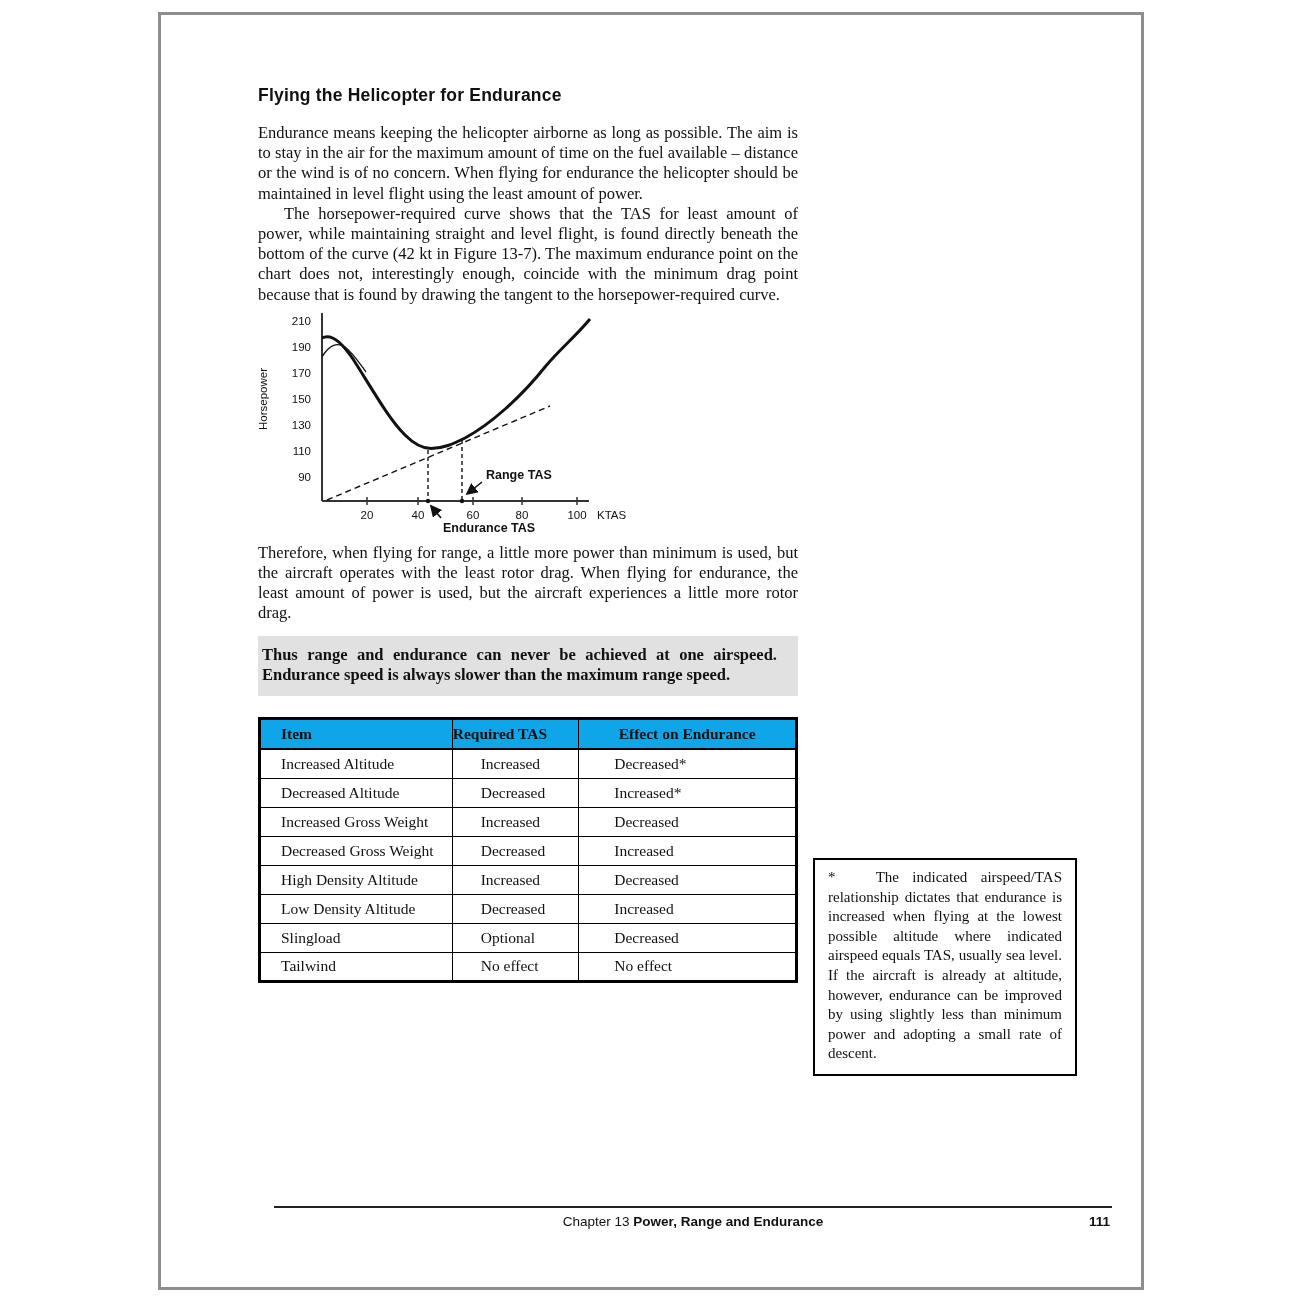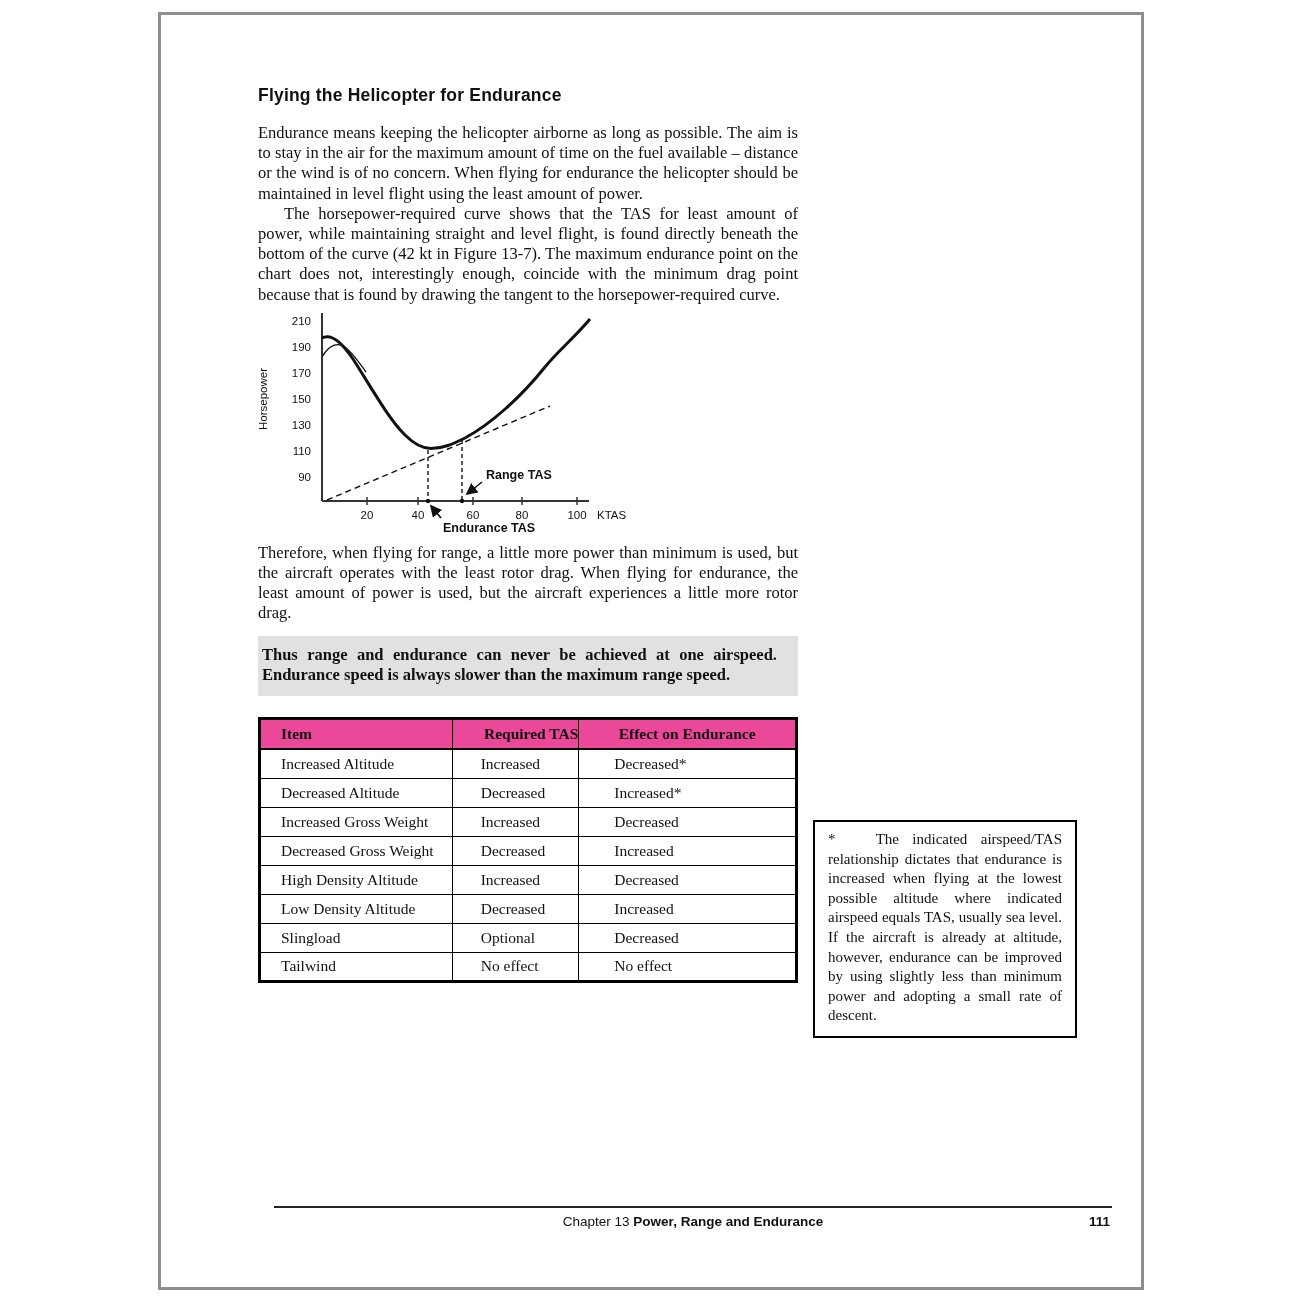--- a/index.html
+++ b/index.html
@@ -19,28 +19,28 @@
   .callout {
     margin-top:12px; background:#e1e1e1; padding:9px 21px 10px 4px;
     font-weight:bold; font-size:16.5px; line-height:20.5px; text-align:justify;
   }
   h2.summary-heading { font-family:"Liberation Sans", sans-serif; font-style:italic; font-weight:bold; font-size:16.5px; margin-top:35px; }
   table.summary {
     margin-top:21px; width:540px; border-collapse:collapse; border:3px solid #000;
     font-size:15.5px;
   }
   table.summary th, table.summary td { border:1.5px solid #000; height:29px; vertical-align:middle; }
-  table.summary thead th { background:#ec4899; font-weight:bold; border-bottom:2.5px solid #000; height:31px; }
+  table.summary thead th { background:#0ea5e9; font-weight:bold; border-bottom:2.5px solid #000; height:31px; }
   th.c-item, td.c-item { width:194px; text-align:left; padding-left:20px; }
-  th.c-tas  { width:127px; text-align:right; }
+  th.c-tas  { width:127px; text-align:left; }
   td.c-tas  { width:127px; text-align:left; padding-left:28px; }
   th.c-eff  { width:219px; text-align:center; }
   td.c-eff  { width:219px; text-align:left; padding-left:35px; }
   aside.note {
-    position:absolute; left:652px; top:805px; width:264px;
+    position:absolute; left:652px; top:843px; width:264px;
     border:2.5px solid #000; padding:8px 13px 10px 13px;
     font-size:15px; line-height:19.6px; text-align:justify;
   }
   footer.page-footer { position:absolute; left:113px; top:1191px; width:838px; font-family:"Liberation Sans", sans-serif; }
   .footer-rule { width:100%; height:2px; background:#222; }
   .footer-row { position:relative; margin-top:6px; font-size:13.5px; }
   .footer-center { display:block; text-align:center; }
   .footer-pagenum { position:absolute; right:2px; top:0; font-weight:bold; }
   svg text { fill:#111; }
   .tick-label { font-family:"Liberation Sans", sans-serif; font-size:11.5px; }

